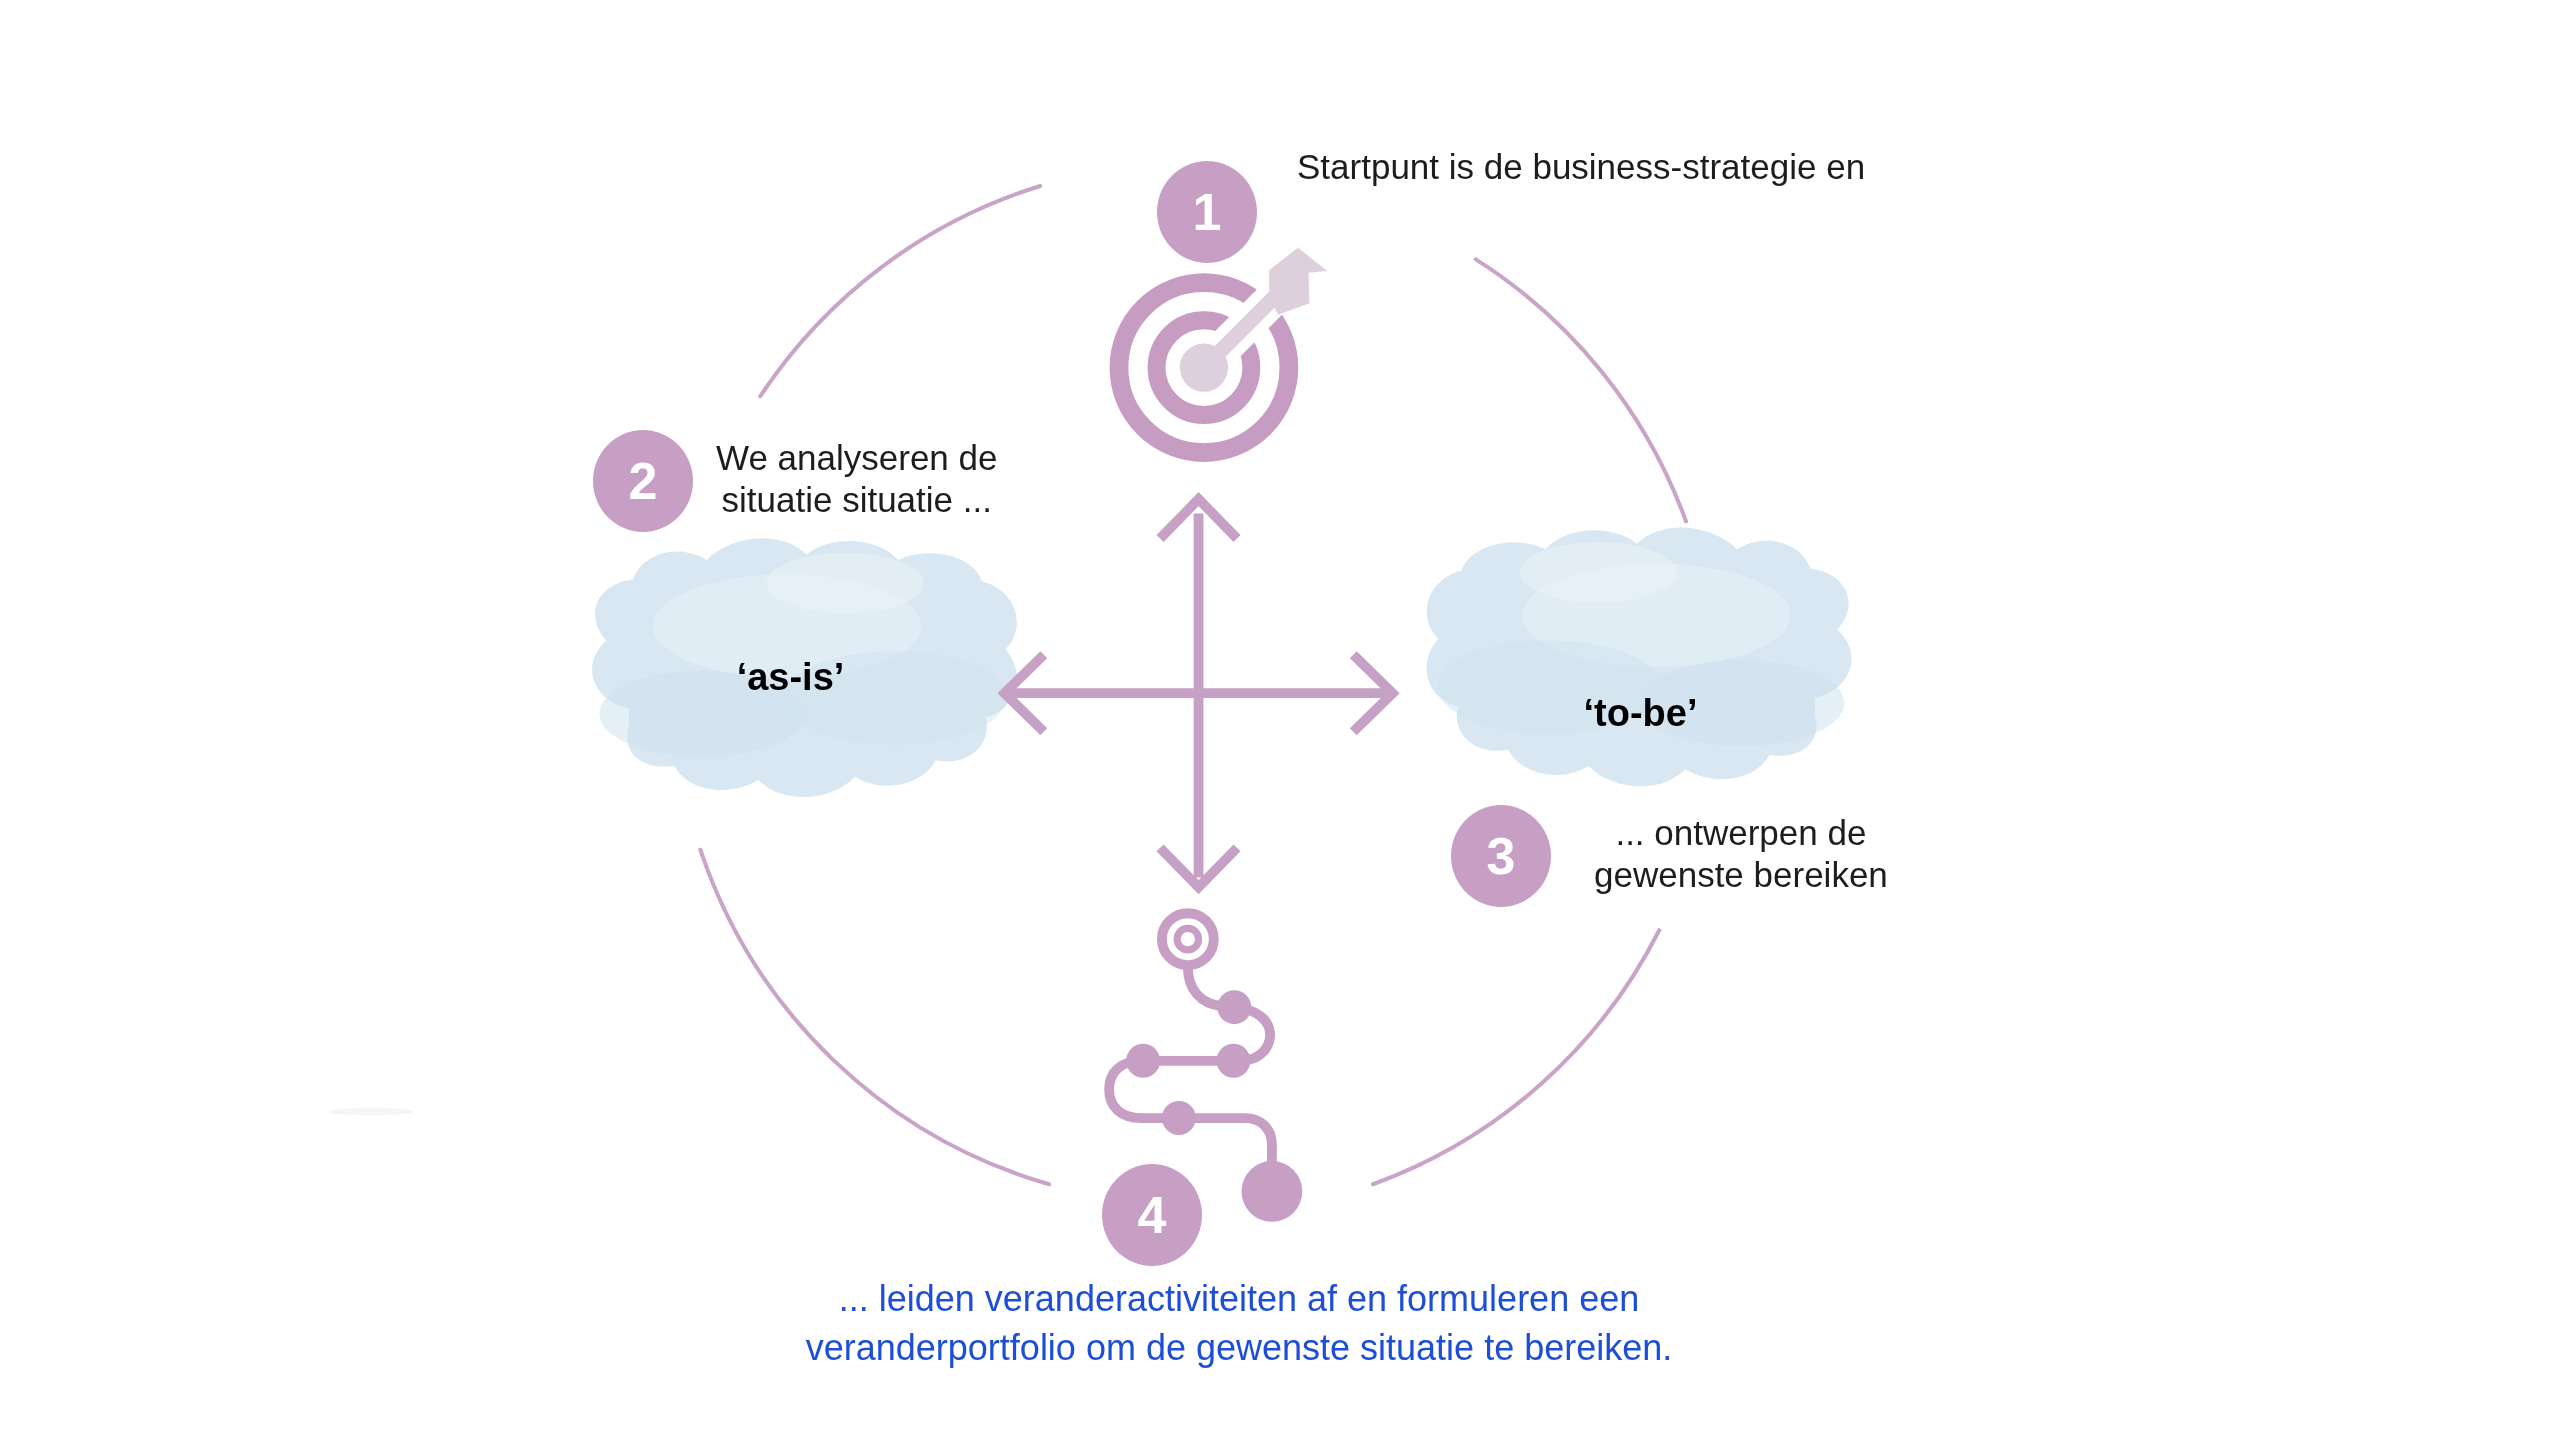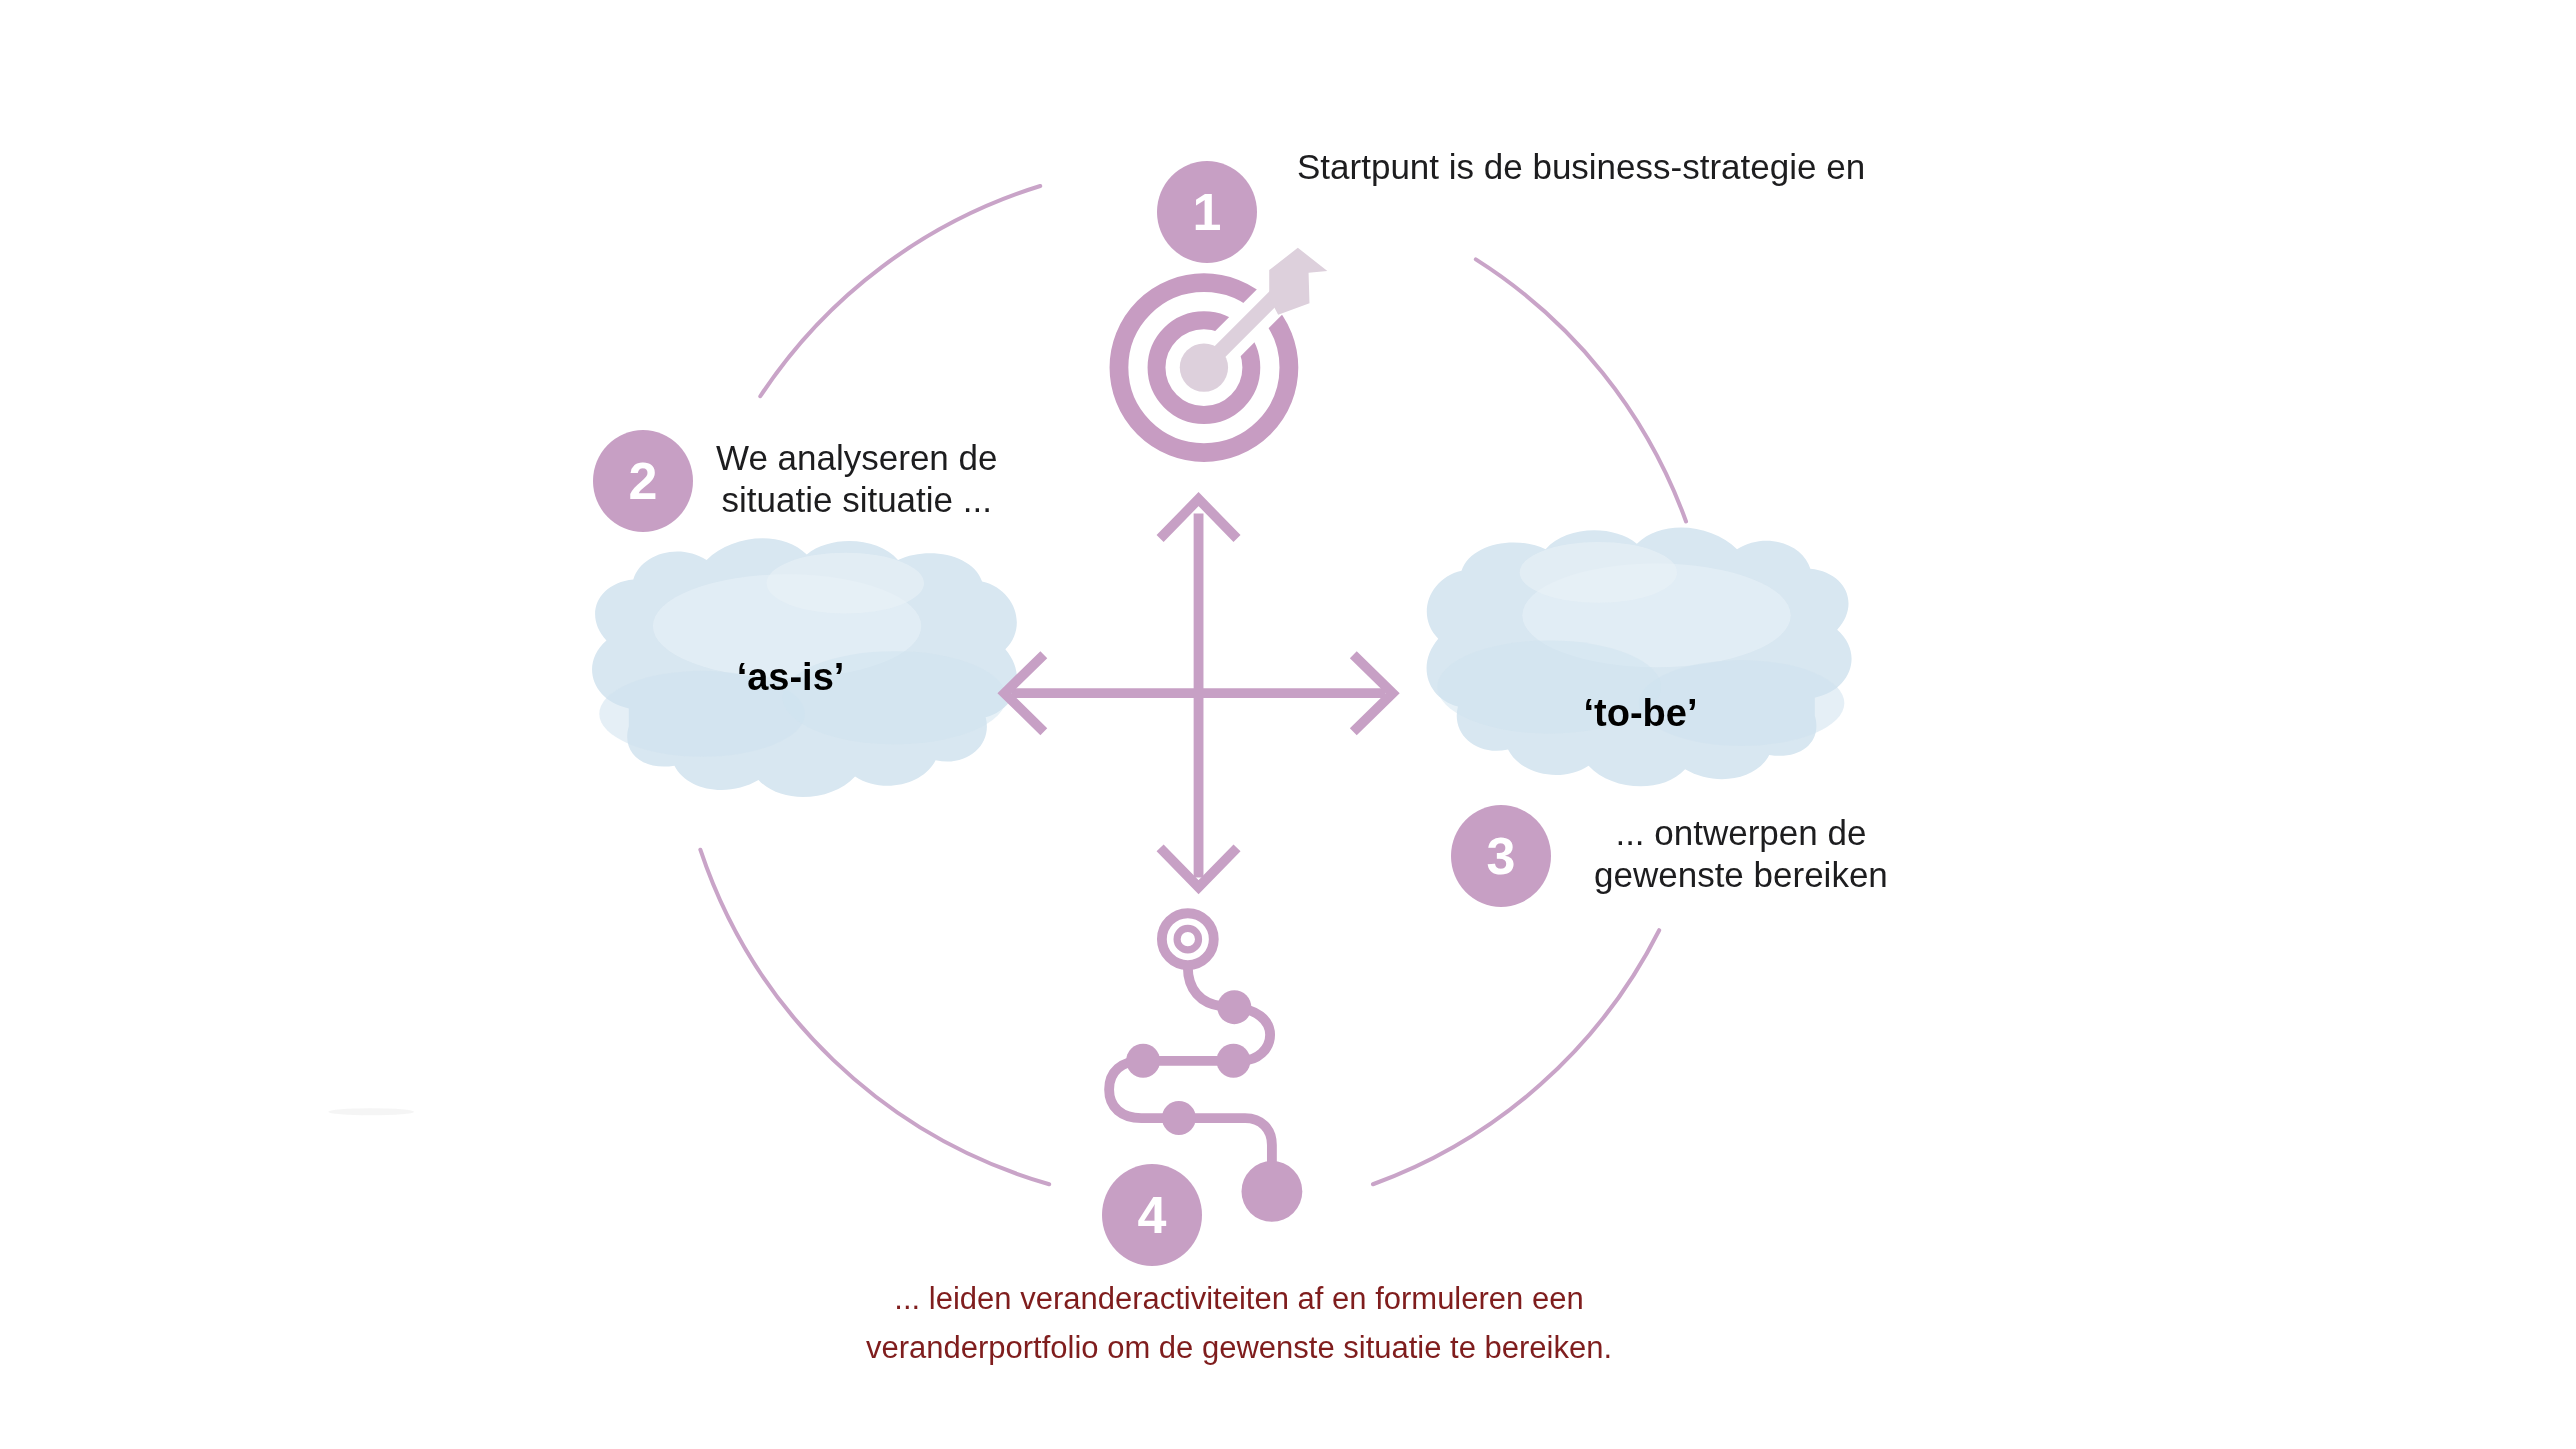--- a/index.html
+++ b/index.html
@@ -26,22 +26,22 @@
     position:absolute;
     color:#1d1d1f;
     font-size:35px;
     line-height:42px;
     white-space:nowrap;
     text-align:center;
   }
   .bottom-label{
     position:absolute;
     left:792px;top:1274px;width:894px;
-    color:#7f1d1d;
-    font-size:31px;
+    color:#1d4ed8;
+    font-size:36px;
     line-height:49px;
     text-align:center;
     white-space:nowrap;
   }
   .cloud-label{
     position:absolute;
     width:215px;
     text-align:center;
     color:#000000;
     font-size:38px;

